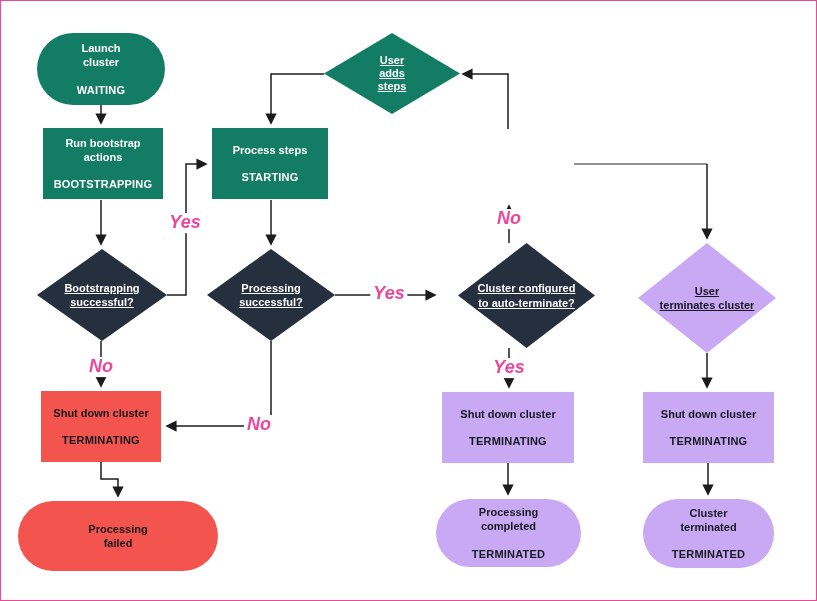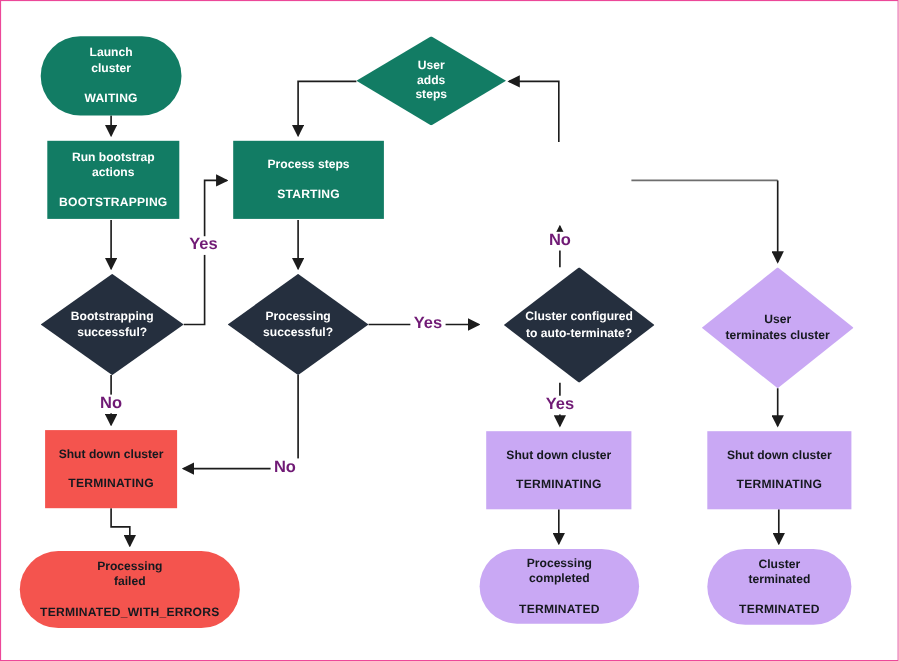--- a/index.html
+++ b/index.html
@@ -13,24 +13,24 @@
     text-align:center;font-weight:bold;font-size:11px;line-height:1.3;box-sizing:border-box;
   }
   .n-label{white-space:pre-line;display:block;}
   .n-state{display:block;margin-top:13px;letter-spacing:.2px;}
   .teal{background:#127c64;color:#ffffff;}
   .navy{background:#252f3e;color:#ffffff;}
   .amber{background:#f7b500;color:#16191f;}
   .red{background:#f4544e;color:#16191f;}
   .purple{background:#c9a8f4;color:#16191f;}
   .stadium{border-radius:36px;}
-  .diamond{clip-path:polygon(50% 0,100% 50%,50% 100%,0 50%);}
+  .diamond{clip-path:polygon(50% 0,100% 50%,50% 100%,0 50%);text-decoration:underline;}
   .edge-label{
     position:absolute;transform:translate(-50%,-50%);background:#ffffff;
-    font-weight:bold;font-size:15px;color:#701a75;padding:0 3px;line-height:1.1;
+    font-weight:bold;font-size:18px;color:#ec4899;padding:0 3px;line-height:1.1;font-style:italic;
   }
 </style>
 </head>
 <body>
 
 <div class="canvas">
 
   <svg class="wires" viewBox="0 0 817 601">
     <defs>
       <marker id="arrow" viewBox="0 0 10 10" refX="8.5" refY="5" markerWidth="7.5" markerHeight="7.5" orient="auto-start-reverse">
@@ -68,21 +68,21 @@
     <span class="n-label">Run bootstrap
 actions</span>
     <span class="n-state">BOOTSTRAPPING</span>
   </div>
 
   <div class="node diamond navy" style="left:36px;top:248px;width:130px;height:92px">
     <span class="n-label">Bootstrapping
 successful?</span>
   </div>
 
-  <div class="node teal" style="left:211px;top:127px;width:137px;height:71px">
+  <div class="node teal" style="left:211px;top:127px;width:116px;height:71px">
     <span class="n-label">Process steps</span>
     <span class="n-state">STARTING</span>
   </div>
 
   <div class="node diamond navy" style="left:206px;top:248px;width:128px;height:92px">
     <span class="n-label">Processing
 successful?</span>
   </div>
 
   <div class="node diamond teal" style="left:323px;top:32px;width:136px;height:81px;line-height:1.2">
@@ -103,21 +103,20 @@
   </div>
 
   <div class="node red" style="left:40px;top:390px;width:120px;height:71px">
     <span class="n-label">Shut down cluster</span>
     <span class="n-state">TERMINATING</span>
   </div>
 
   <div class="node stadium red" style="left:17px;top:500px;width:200px;height:70px">
     <span class="n-label">Processing
 failed</span>
-    <span class="n-state">TERMINATED_WITH_ERRORS</span>
   </div>
 
   <div class="node purple" style="left:441px;top:391px;width:132px;height:71px">
     <span class="n-label">Shut down cluster</span>
     <span class="n-state">TERMINATING</span>
   </div>
 
   <div class="node stadium purple" style="left:435px;top:498px;width:145px;height:68px">
     <span class="n-label">Processing
 completed</span>

